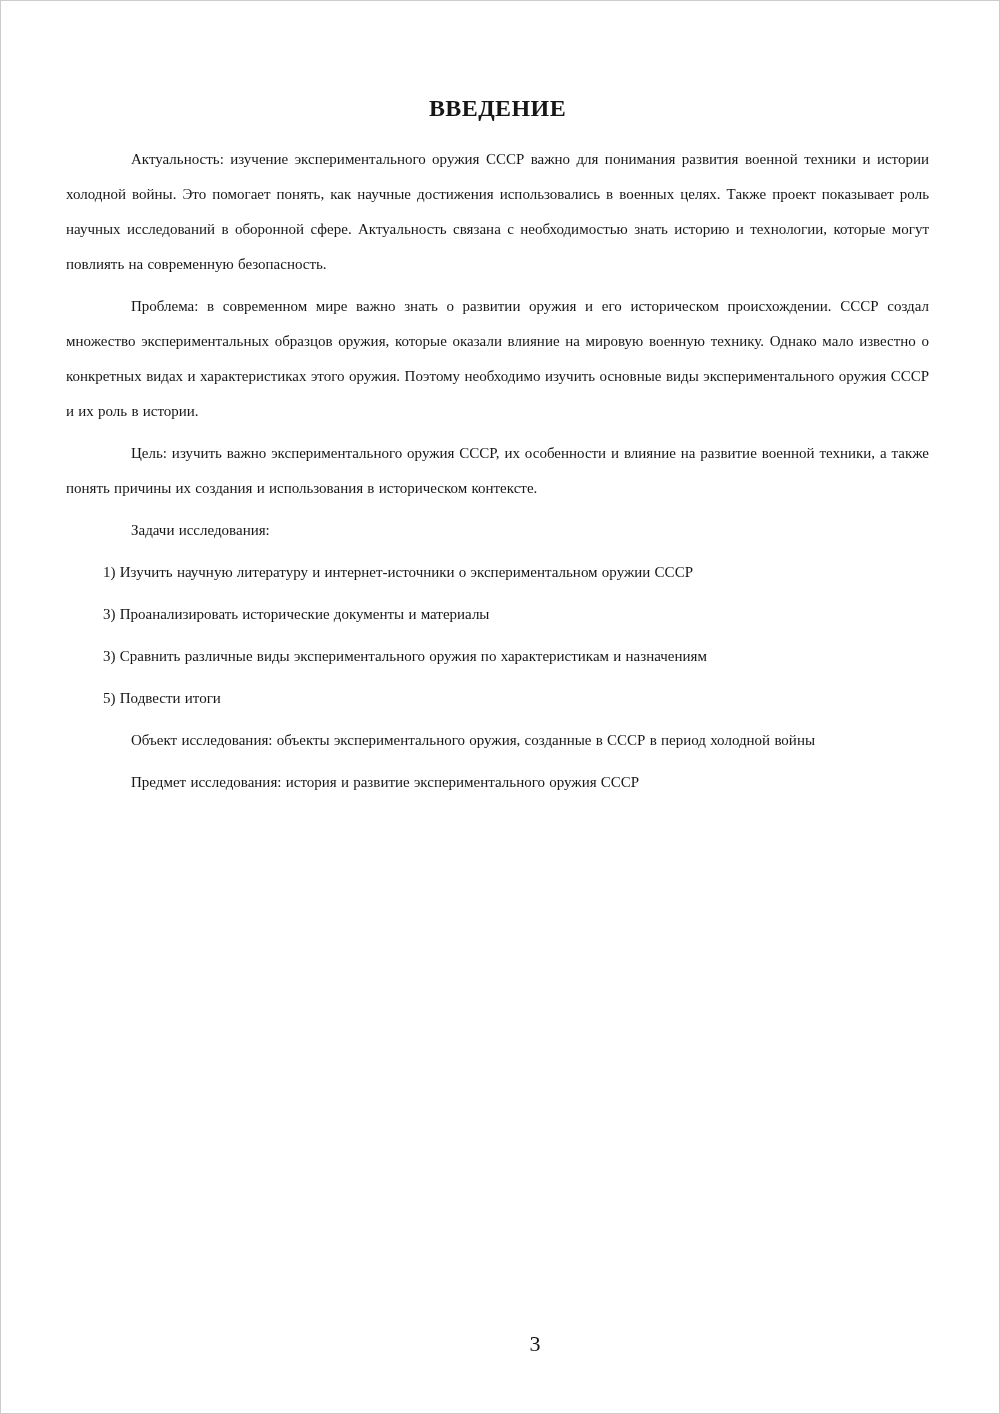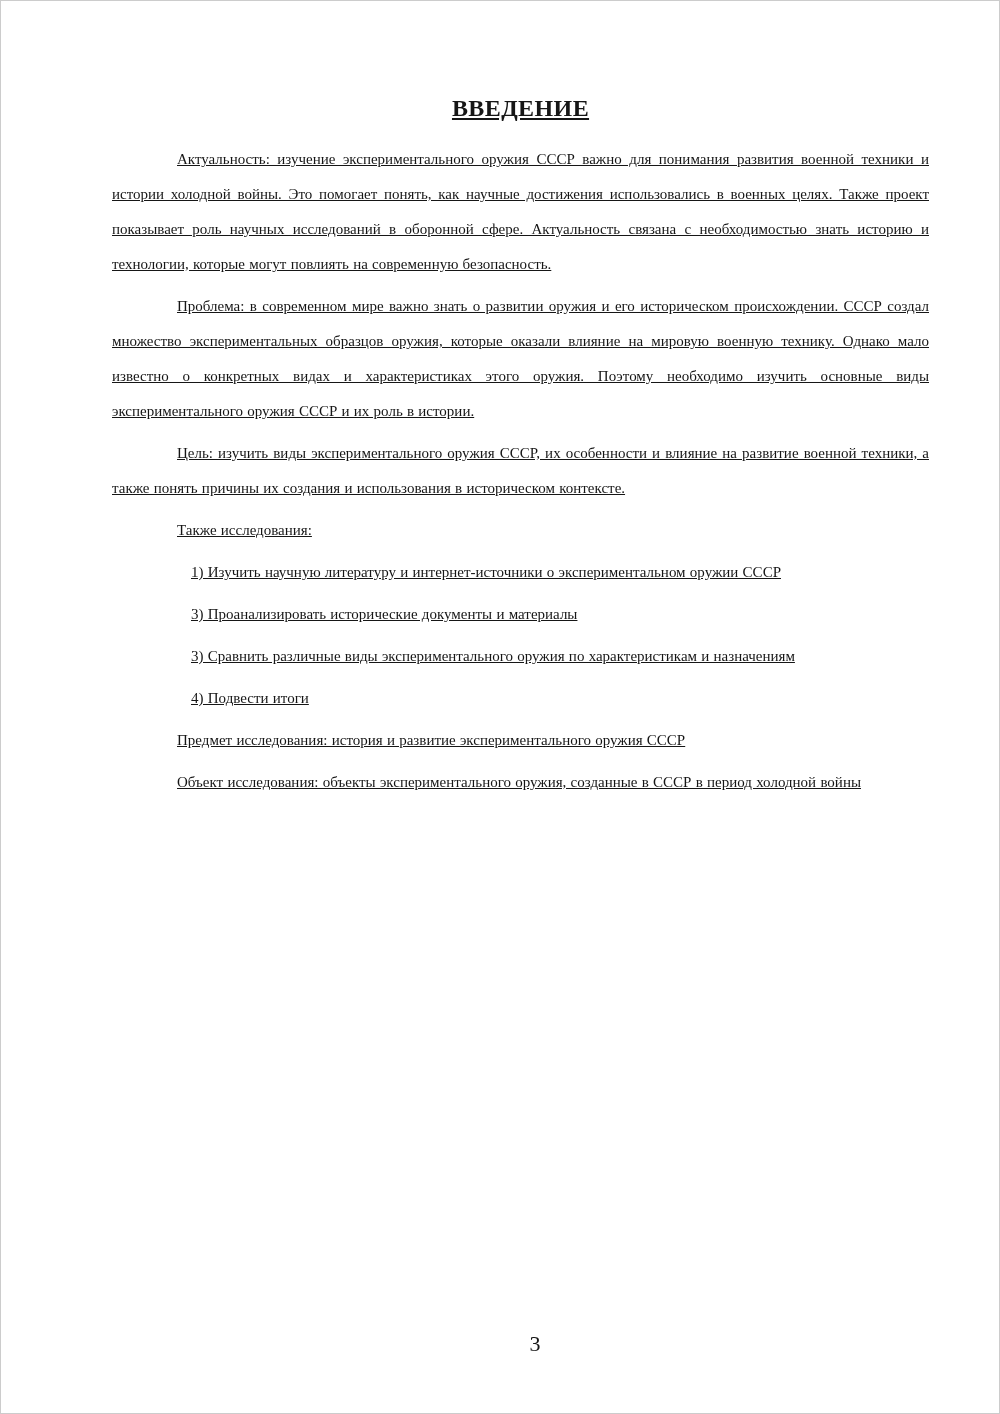--- a/index.html
+++ b/index.html
@@ -8,63 +8,62 @@
     width: 1000px;
     height: 1414px;
     background: #ffffff;
     font-family: "Liberation Serif", "DejaVu Serif", serif;
     color: #161616;
     position: relative;
     border: 1px solid #cccccc;
     overflow: hidden;
   }
   .page-content {
-    padding: 90px 70px 0 111px;
-    text-decoration: underline;
+    padding: 90px 70px 0 65px;
   }
   .doc-title {
     font-size: 24px;
     font-weight: bold;
     line-height: 35px;
     text-align: center;
     margin-bottom: 16px;
     letter-spacing: 0.4px;
   }
   p.para, p.list-item {
     font-size: 15px;
     line-height: 35px;
     text-align: justify;
     margin-bottom: 7px;
     word-spacing: 0.5px;
   }
   p.para { text-indent: 65px; }
-  p.list-item { text-indent: 37px; margin-left: 42px; }
+  p.list-item { text-indent: 37px; }
   .page-number {
     position: absolute;
     top: 1328px;
     left: 140px;
     right: 70px;
     text-align: center;
     font-size: 22px;
     line-height: 30px;
   }
 </style>
 </head>
 <body>
 
 <div class="page-content">
   <h1 class="doc-title">ВВЕДЕНИЕ</h1>
 
   <div>
     <p class="para">Актуальность: изучение экспериментального оружия СССР важно для понимания развития военной техники и истории холодной войны. Это помогает понять, как научные достижения использовались в военных целях. Также проект показывает роль научных исследований в оборонной сфере. Актуальность связана с необходимостью знать историю и технологии, которые могут повлиять на современную безопасность.</p>
     <p class="para">Проблема: в современном мире важно знать о развитии оружия и его историческом происхождении. СССР создал множество экспериментальных образцов оружия, которые оказали влияние на мировую военную технику. Однако мало известно о конкретных видах и характеристиках этого оружия. Поэтому необходимо изучить основные виды экспериментального оружия СССР и их роль в истории.</p>
-    <p class="para">Цель: изучить виды экспериментального оружия СССР, их особенности и влияние на развитие военной техники, а также понять причины их создания и использования в историческом контексте.</p>
-    <p class="para">Также исследования:</p>
+    <p class="para">Цель: изучить важно экспериментального оружия СССР, их особенности и влияние на развитие военной техники, а также понять причины их создания и использования в историческом контексте.</p>
+    <p class="para">Задачи исследования:</p>
     <p class="list-item">1) Изучить научную литературу и интернет-источники о экспериментальном оружии СССР</p>
     <p class="list-item">3) Проанализировать исторические документы и материалы</p>
     <p class="list-item">3) Сравнить различные виды экспериментального оружия по характеристикам и назначениям</p>
-    <p class="list-item">4) Подвести итоги</p>
+    <p class="list-item">5) Подвести итоги</p>
+    <p class="para">Объект исследования: объекты экспериментального оружия, созданные в СССР в период холодной войны</p>
     <p class="para">Предмет исследования: история и развитие экспериментального оружия СССР</p>
-    <p class="para">Объект исследования: объекты экспериментального оружия, созданные в СССР в период холодной войны</p>
   </div>
 </div>
 
 <div class="page-number">3</div>
 
 </body></html>

